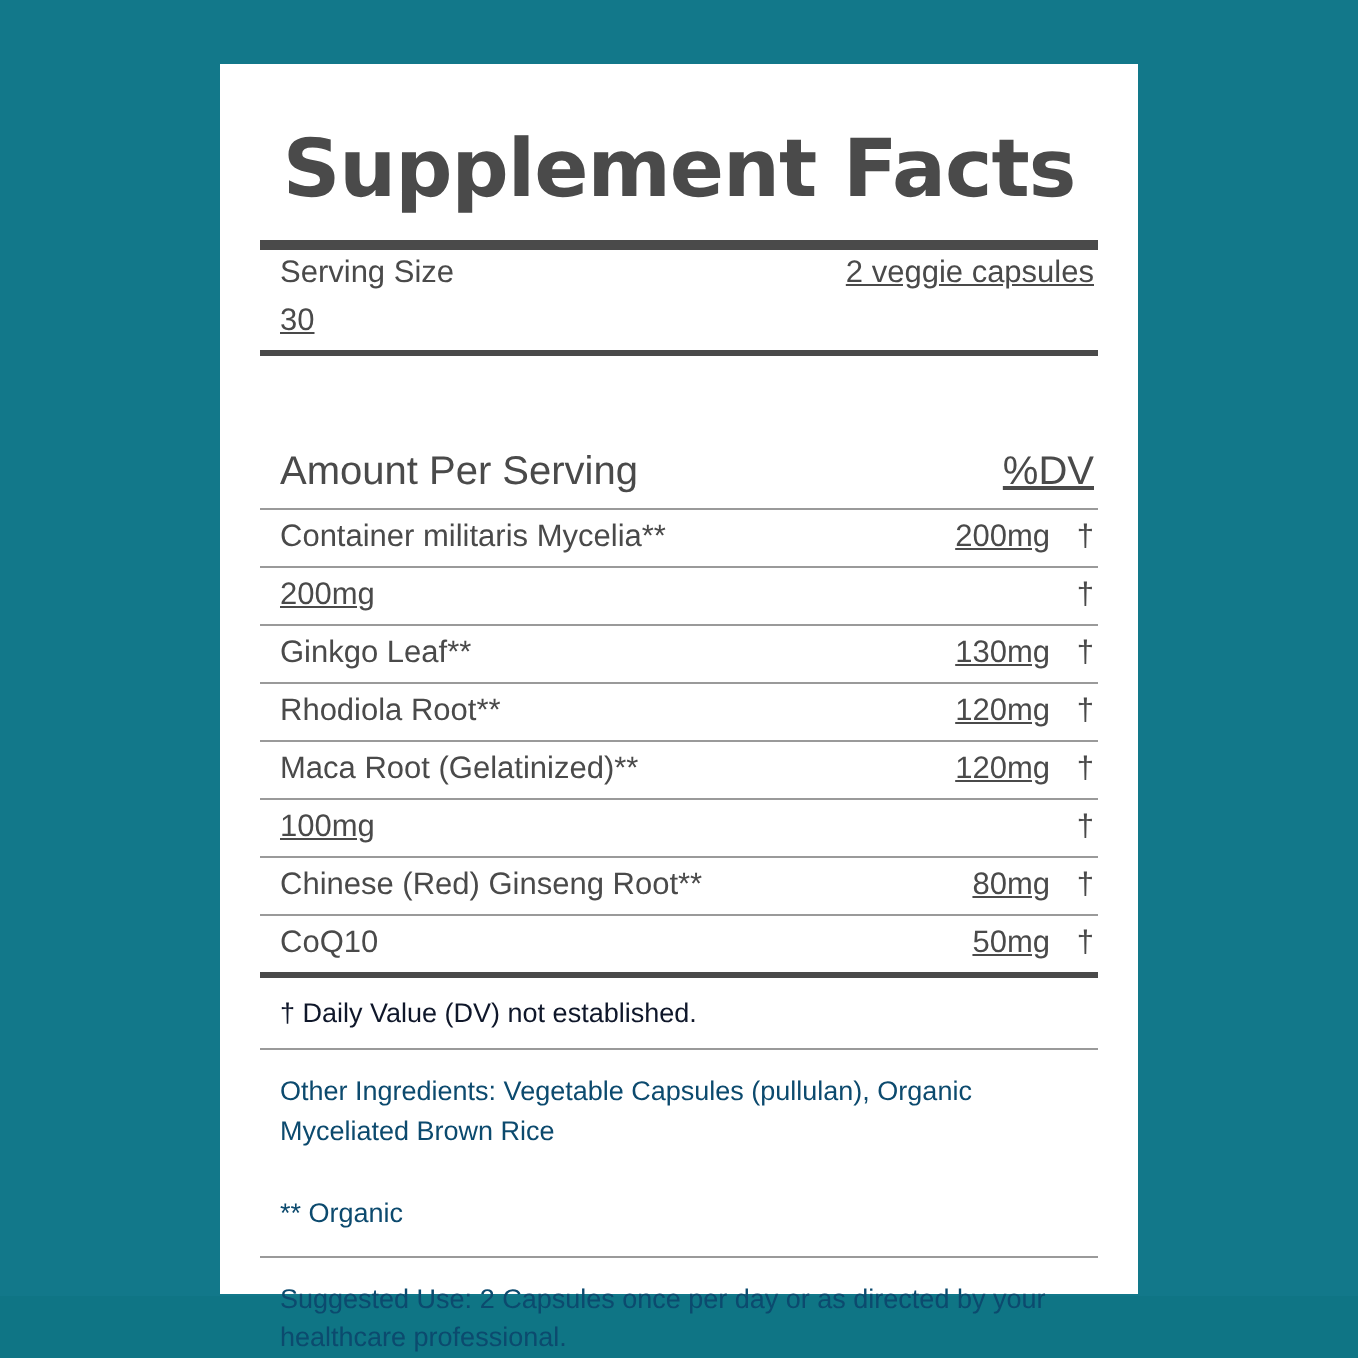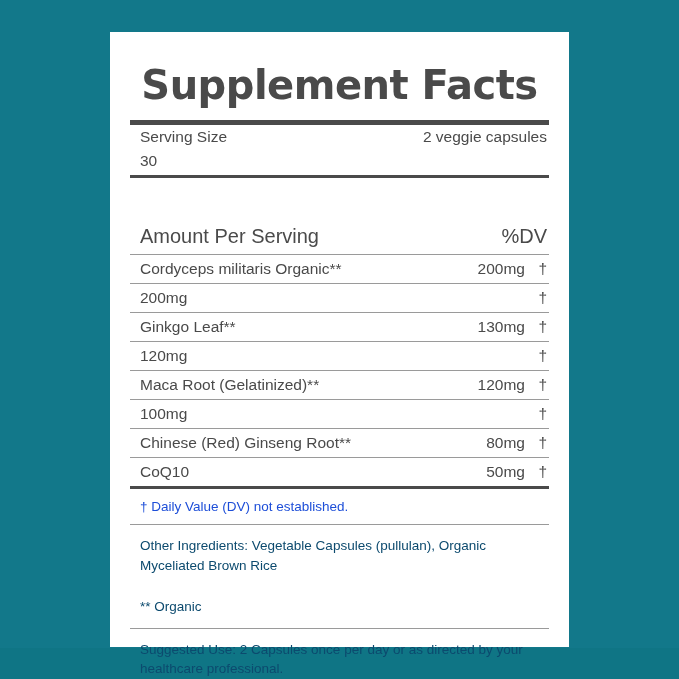--- a/index.html
+++ b/index.html
@@ -62,41 +62,42 @@
   }
   .row .label {
     flex: 1 1 auto;
     text-align: left;
     white-space: nowrap;
   }
   .row .val {
     flex: 0 0 auto;
     text-align: right;
     white-space: nowrap;
+    text-decoration: underline;
   }
   .row .dagger {
     flex: 0 0 22px;
     text-align: right;
     white-space: nowrap;
   }
   .serving-row {
     padding: 3px 2px 3px 10px;
     font-size: 15.5px;
   }
   .amount-row {
     padding: 5px 2px 6px 10px;
     font-size: 20px;
     margin-top: 42px;
   }
   .amount-row .label { font-weight: normal; }
   .ing-row .label { padding-right: 8px; }
   .footnote {
     padding: 10px 2px 10px 10px;
     font-size: 13.5px;
-    color: #1d4ed8;
+    color: #0f172a;
   }
   .block {
     padding: 11px 6px 11px 10px;
     font-size: 13.5px;
     color: #0c4a6e;
     line-height: 1.45;
   }
   .block p { margin: 0; }
   .block p + p { margin-top: 22px; }
   .spacer-sm { height: 2px; }
@@ -124,40 +125,41 @@
       <div class="spacer-sm"></div>
       <div class="rule-med"></div>
 
       <div class="row amount-row">
         <span class="label">Amount Per Serving</span>
         <span class="val">%DV</span>
       </div>
 
       <div class="rule-thin"></div>
       <div class="row ing-row">
-        <span class="label">Cordyceps militaris Organic**</span>
+        <span class="label">Container militaris Mycelia**</span>
         <span class="val">200mg</span>
         <span class="dagger">†</span>
       </div>
 
       <div class="rule-thin"></div>
       <div class="row ing-row">
         <span class="val">200mg</span>
         <span class="dagger">†</span>
       </div>
 
       <div class="rule-thin"></div>
       <div class="row ing-row">
         <span class="label">Ginkgo Leaf**</span>
         <span class="val">130mg</span>
         <span class="dagger">†</span>
       </div>
 
       <div class="rule-thin"></div>
       <div class="row ing-row">
+        <span class="label">Rhodiola Root**</span>
         <span class="val">120mg</span>
         <span class="dagger">†</span>
       </div>
 
       <div class="rule-thin"></div>
       <div class="row ing-row">
         <span class="label">Maca Root (Gelatinized)**</span>
         <span class="val">120mg</span>
         <span class="dagger">†</span>
       </div>

